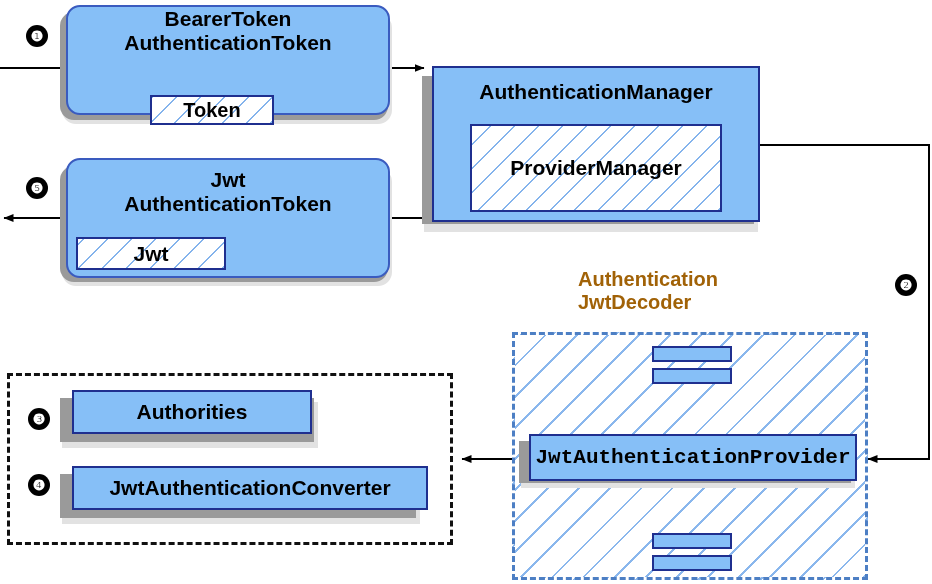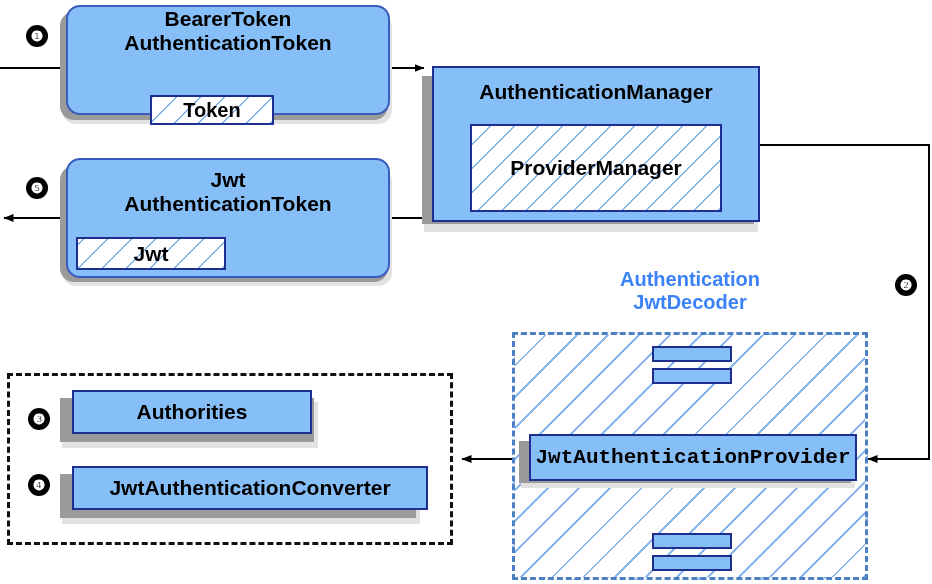--- a/index.html
+++ b/index.html
@@ -119,22 +119,21 @@
     align-items: center;
     justify-content: center;
     line-height: 1;
     z-index: 9;
   }
 
   
   .caption {
     position: absolute;
     font-weight: bold;
-    color: #3b82f6;
-    text-align: center;
+    color: #a16207;
     line-height: 1.15;
     z-index: 7;
   }
 
   .title-line { display: block; }
 </style>
 </head>
 <body>
 
 <div id="canvas">

